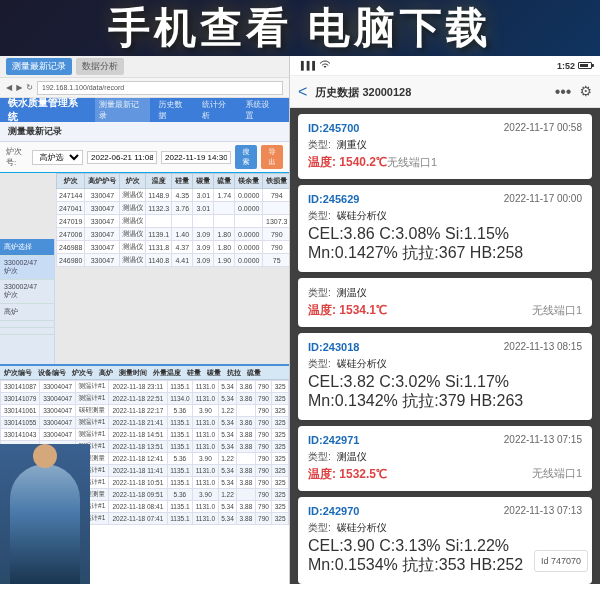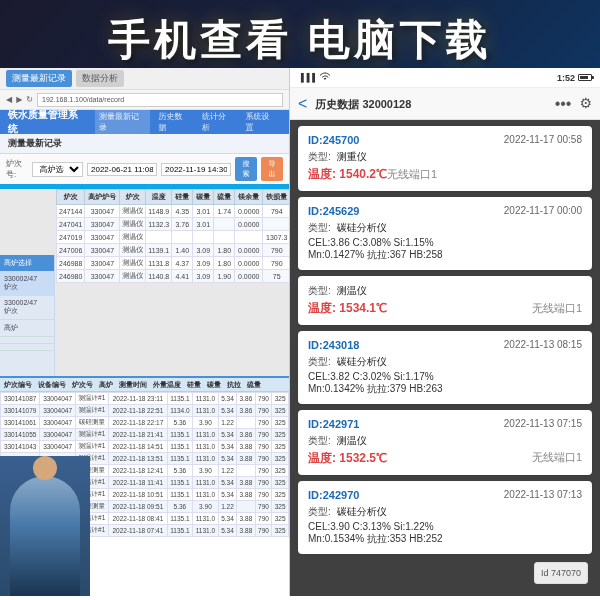--- a/index.html
+++ b/index.html
@@ -8,24 +8,24 @@
       height: 600px;
       overflow: hidden;
       font-family: 'Microsoft YaHei', Arial, sans-serif;
       background: #fff;
       position: relative;
     }
 
     
     .top-banner {
       width: 100%;
-      height: 68px;
+      height: 56px;
       background: linear-gradient(135deg, #1a1a2e 0%, #16213e 50%, #0f3460 100%);
       display: flex;
-      align-items: flex-end;
+      align-items: center;
       justify-content: center;
     }
     .top-banner-text {
       font-size: 42px;
       font-weight: 900;
       color: #fff;
       text-shadow: 3px 3px 6px rgba(0,0,0,0.5), 0 0 20px rgba(255,200,0,0.3);
       letter-spacing: 4px;
     }
 
@@ -128,21 +128,21 @@
       font-weight: bold;
       color: #333;
     }
 
     .filter-row {
       display: flex;
       align-items: center;
       padding: 3px 6px;
       gap: 4px;
       background: #fafafa;
-      border-bottom: 5px solid #0ea5e9;
+      border-bottom: 1px solid #0ea5e9;
     }
     .filter-label {
       font-size: 8px;
       color: #555;
     }
     .filter-select {
       font-size: 8px;
       border: 1px solid #ccc;
       padding: 1px 2px;
       background: #fff;
@@ -426,21 +426,21 @@
     }
     .card-type-value {
       font-size: 10px;
       color: #222;
       font-weight: 500;
     }
     .card-detail-row {
       display: flex;
       flex-wrap: wrap;
       gap: 4px;
-      font-size: 10px;
+      font-size: 16px;
       color: #444;
     }
     .card-detail-item {
       color: #333;
     }
     .card-temp {
       font-size: 12px;
       color: #d44;
       font-weight: bold;
     }

